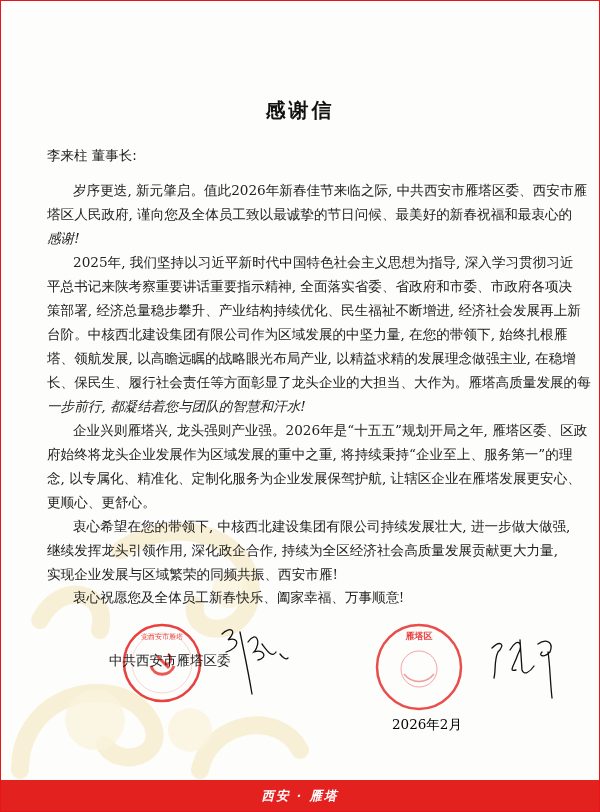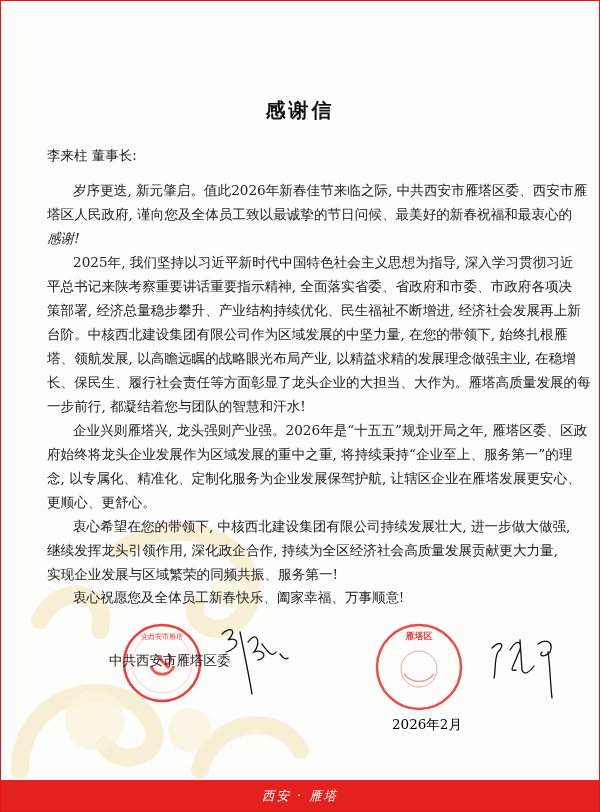--- a/index.html
+++ b/index.html
@@ -37,21 +37,21 @@
   .org {
     position: absolute; font-size: 13.5px; color: #1a1a1a; z-index: 4; white-space: nowrap;
   }
   .date { position: absolute; top: 716px; left: 392px; font-size: 13.5px; color: #000000; z-index: 4; }
   .footer {
     position: absolute; left: 0; top: 780px; width: 600px; height: 32px;
     background: #e3211f; z-index: 3;
   }
   .footer-text {
     position: absolute; top: 0; left: 0; width: 600px; height: 32px; line-height: 32px;
-    text-align: center; color: #fff; font-size: 12.5px; letter-spacing: 2px; font-style: italic;
+    text-align: center; color: #fff; font-size: 12.5px; letter-spacing: 2px; font-style: italic; font-weight: bold;
   }
 </style>
 </head>
 <body>
 
 <div class="page">
   <svg class="cloud-bg" viewBox="0 0 320 310">
     <g fill="none" stroke="#f8efd2" stroke-width="18" stroke-linecap="round" opacity="0.9">
       <path d="M20 300 C 20 220, 120 200, 150 250 C 170 285, 120 300, 105 275"></path>
       <path d="M120 80 C 180 40, 260 70, 250 130 C 240 170, 190 165, 195 135"></path>
@@ -71,28 +71,28 @@
   <div class="body-text" id="body-lines">
       <div class="line indent" style="top: 180px;">岁序更迭, 新元肇启。值此2026年新春佳节来临之际, 中共西安市雁塔区委、西安市雁</div>
       <div class="line" style="top: 204px;">塔区人民政府, 谨向您及全体员工致以最诚挚的节日问候、最美好的新春祝福和最衷心的</div>
       <div class="line last" style="top: 228px; font-style: italic;">感谢!</div>
       <div class="line indent" style="top: 252px;">2025年, 我们坚持以习近平新时代中国特色社会主义思想为指导, 深入学习贯彻习近</div>
       <div class="line" style="top: 276px;">平总书记来陕考察重要讲话重要指示精神, 全面落实省委、省政府和市委、市政府各项决</div>
       <div class="line" style="top: 300px;">策部署, 经济总量稳步攀升、产业结构持续优化、民生福祉不断增进, 经济社会发展再上新</div>
       <div class="line" style="top: 324px;">台阶。中核西北建设集团有限公司作为区域发展的中坚力量, 在您的带领下, 始终扎根雁</div>
       <div class="line" style="top: 348px;">塔、领航发展, 以高瞻远瞩的战略眼光布局产业, 以精益求精的发展理念做强主业, 在稳增</div>
       <div class="line" style="top: 372px;">长、保民生、履行社会责任等方面彰显了龙头企业的大担当、大作为。雁塔高质量发展的每</div>
-      <div class="line last" style="top: 396px;">一步前行, 都凝结着您与团队的智慧和汗水!</div>
+      <div class="line last" style="top: 396px; font-style: italic;">一步前行, 都凝结着您与团队的智慧和汗水!</div>
       <div class="line indent" style="top: 420px;">企业兴则雁塔兴, 龙头强则产业强。2026年是“十五五”规划开局之年, 雁塔区委、区政</div>
       <div class="line" style="top: 444px;">府始终将龙头企业发展作为区域发展的重中之重, 将持续秉持“企业至上、服务第一”的理</div>
       <div class="line" style="top: 468px;">念, 以专属化、精准化、定制化服务为企业发展保驾护航, 让辖区企业在雁塔发展更安心、</div>
       <div class="line last" style="top: 492px;">更顺心、更舒心。</div>
       <div class="line indent" style="top: 516px;">衷心希望在您的带领下, 中核西北建设集团有限公司持续发展壮大, 进一步做大做强,</div>
       <div class="line" style="top: 540px;">继续发挥龙头引领作用, 深化政企合作, 持续为全区经济社会高质量发展贡献更大力量,</div>
-      <div class="line last" style="top: 564px;">实现企业发展与区域繁荣的同频共振、服务第一!</div>
+      <div class="line last" style="top: 564px;">实现企业发展与区域繁荣的同频共振、西安市雁!</div>
       <div class="line indent last" style="top: 588px; font-family: Liberation Serif, serif;">衷心祝愿您及全体员工新春快乐、阖家幸福、万事顺意!</div>
     </div>
 
   <svg class="seal" style="left:121px; top:622px;" width="82" height="82" viewBox="0 0 82 82">
     <circle cx="41" cy="41" r="38" fill="none" stroke="#e3211f" stroke-width="2.5" opacity="0.85"></circle>
     <circle cx="41" cy="41" r="30" fill="none" stroke="#e3211f" stroke-width="0.6" opacity="0.3"></circle>
     <path d="M30 44 C 33 55, 49 55, 53 44" fill="none" stroke="#e3211f" stroke-width="3" opacity="0.75"></path>
     <path d="M36 34 L 48 46" stroke="#e3211f" stroke-width="3" opacity="0.75"></path>
     <path d="M47 32 C 52 36, 50 42, 45 42" fill="none" stroke="#e3211f" stroke-width="2.5" opacity="0.7"></path>
     <text x="41" y="17" text-anchor="middle" font-size="7" fill="#e3211f" opacity="0.85">党西安市雁塔</text>

